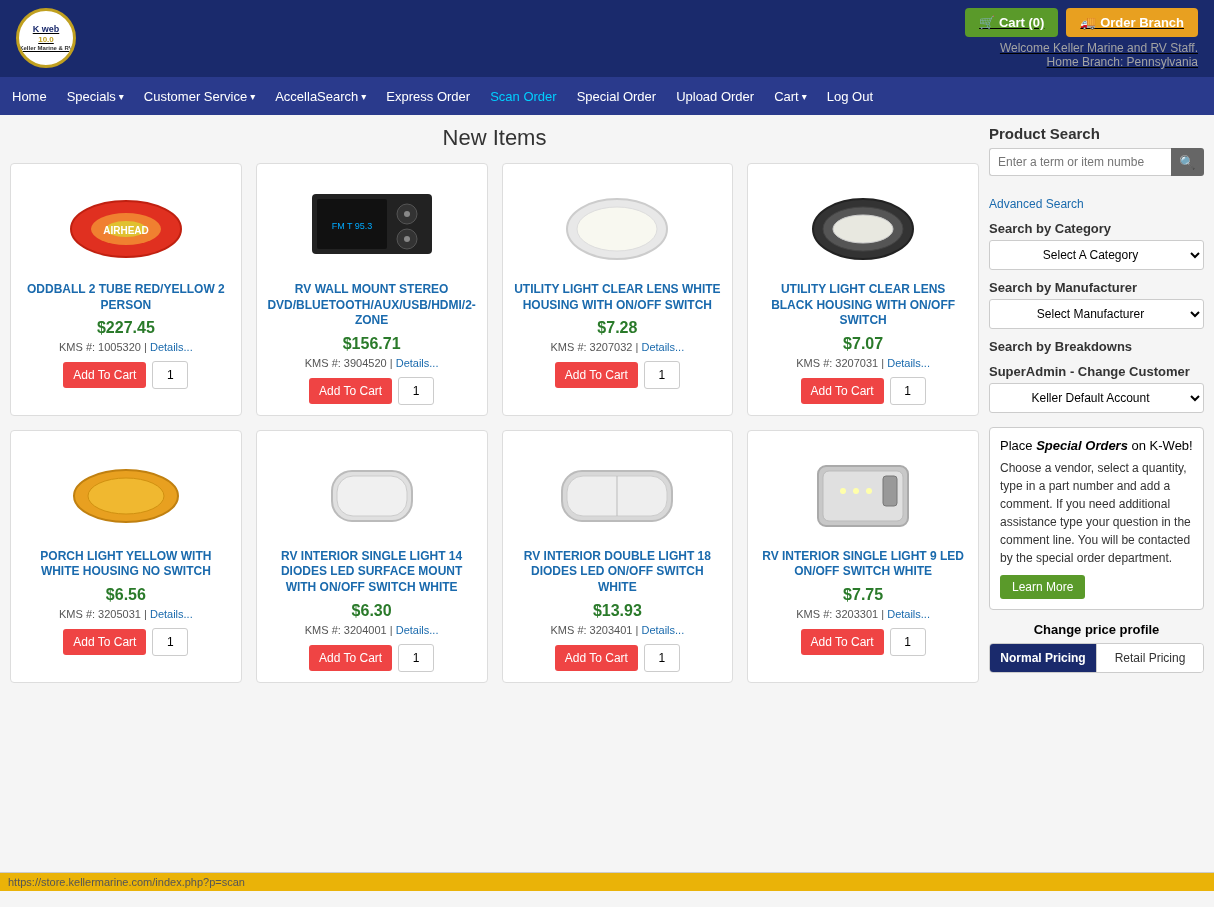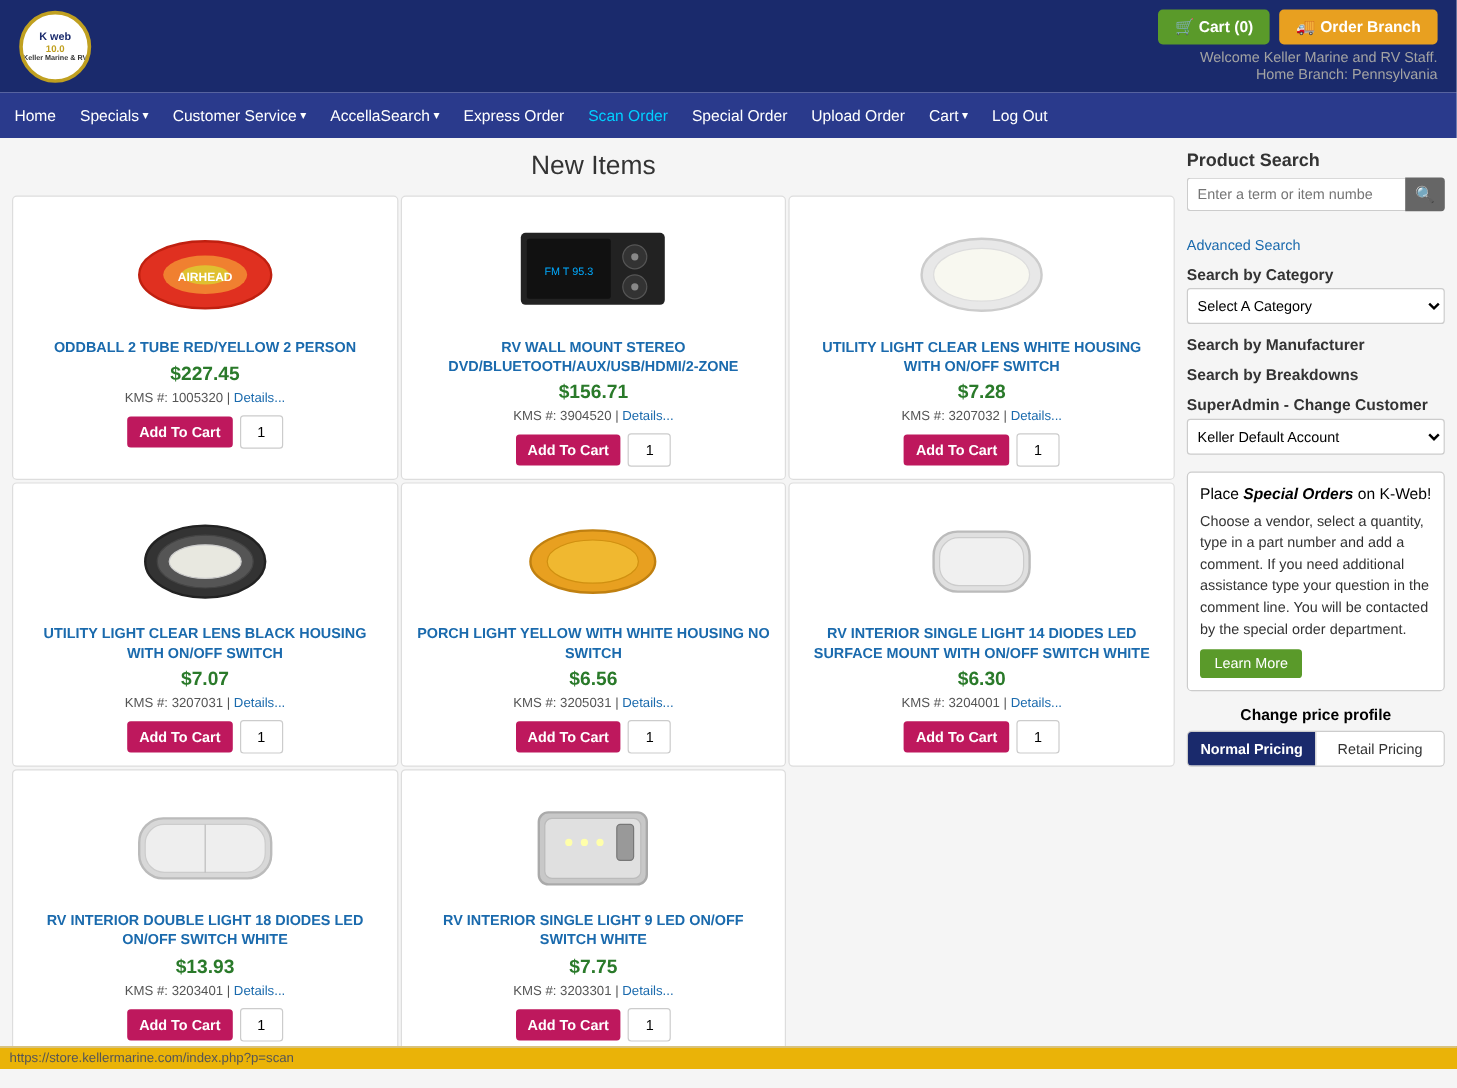--- a/index.html
+++ b/index.html
@@ -2,24 +2,25 @@
 <html><head>
   <meta charset="utf-8">
   <style>
     * { box-sizing: border-box; margin: 0; padding: 0; }
     body { font-family: Arial, sans-serif; font-size: 13px; background: #f5f5f5; }
 
     
     .top-header {
       background: #1a2a6c;
       display: flex;
-      align-items: flex-end;
+      align-items: flex-start;
       justify-content: space-between;
       padding: 8px 16px;
       min-height: 70px;
+      text-decoration: underline;
     }
     .logo-area { display: flex; align-items: center; }
     .logo-circle {
       width: 60px; height: 60px;
       border-radius: 50%;
       background: #fff;
       border: 3px solid #c0a020;
       display: flex; align-items: center; justify-content: center;
       overflow: hidden;
     }
@@ -73,22 +74,22 @@
       text-align: center;
       font-size: 22px;
       font-weight: normal;
       color: #333;
       margin-bottom: 12px;
     }
 
     
     .product-grid {
       display: grid;
-      grid-template-columns: repeat(3, 1fr);
-      gap: 2px;
+      grid-template-columns: repeat(4, 1fr);
+      gap: 14px;
     }
     .product-card {
       background: #fff;
       border: 1px solid #ddd;
       border-radius: 4px;
       padding: 10px;
       display: flex;
       flex-direction: column;
       align-items: center;
     }
@@ -100,22 +101,22 @@
     .product-img svg { max-width: 100%; max-height: 100%; }
     .product-name {
       color: #1a6aad; font-size: 12px; font-weight: bold;
       text-align: center; margin-bottom: 6px; line-height: 1.3;
     }
     .product-price { color: #2a7a2a; font-size: 16px; font-weight: bold; margin-bottom: 4px; }
     .product-kms { color: #555; font-size: 11px; margin-bottom: 8px; }
     .product-kms a { color: #1a6aad; text-decoration: none; }
     .product-actions { display: flex; align-items: center; gap: 6px; }
     .btn-add-cart {
-      background: #be185d; color: #fff; border: none;
-      padding: 6px 10px; border-radius: 3px; cursor: pointer; font-size: 12px; font-weight: bold;
+      background: #ef4444; color: #fff; border: none;
+      padding: 6px 10px; border-radius: 3px; cursor: pointer; font-size: 12px; font-weight: normal;
     }
     .qty-input {
       width: 36px; height: 28px; border: 1px solid #ccc;
       border-radius: 3px; text-align: center; font-size: 12px;
     }
 
     
     .sidebar-section { margin-bottom: 14px; }
     .product-search-title {
       font-size: 15px; font-weight: bold; color: #333; margin-bottom: 6px;
@@ -125,22 +126,22 @@
       flex: 1; border: 1px solid #ccc; border-right: none;
       padding: 6px 8px; border-radius: 3px 0 0 3px; font-size: 12px;
     }
     .search-btn {
       background: #666; color: #fff; border: none;
       padding: 6px 8px; border-radius: 0 3px 3px 0; cursor: pointer;
     }
     .advanced-search-link { color: #1a6aad; font-size: 12px; text-decoration: none; }
     .sidebar-label { font-size: 13px; font-weight: bold; color: #333; margin: 10px 0 4px; }
     .sidebar-select {
-      width: 100%; padding: 6px 4px; border: 1px solid #ccc;
-      border-radius: 3px; font-size: 12px; background: #fff; cursor: pointer;
+      width: 100%; padding: 6px 24px; border: 1px solid #ccc;
+      border-radius: 3px; font-size: 12px; background: #fff; cursor: pointer; text-align: center;
     }
 
     
     .special-orders-box {
       border: 1px solid #ccc; border-radius: 4px;
       padding: 10px; background: #fff; margin-top: 10px; font-size: 12px;
     }
     .special-orders-title { font-size: 13px; margin-bottom: 6px; }
     .special-orders-title em { font-style: italic; font-weight: bold; }
     .special-orders-text { color: #333; line-height: 1.5; margin-bottom: 8px; }
@@ -385,20 +386,23 @@
         <button class="search-btn">🔍</button>
       </div>
       <a href="#" class="advanced-search-link">Advanced Search</a>
 
       <div class="sidebar-label">Search by Category</div>
       <select class="sidebar-select">
         <option>Select A Category</option>
       </select>
 
       <div class="sidebar-label">Search by Manufacturer</div>
+      <select class="sidebar-select">
+        <option>Select Manufacturer</option>
+      </select>
 
       <div class="sidebar-label">Search by Breakdowns</div>
 
       <div class="sidebar-label">SuperAdmin - Change Customer</div>
       <select class="sidebar-select">
         <option>Keller Default Account</option>
       </select>
     </div>
 
     <div class="special-orders-box">

